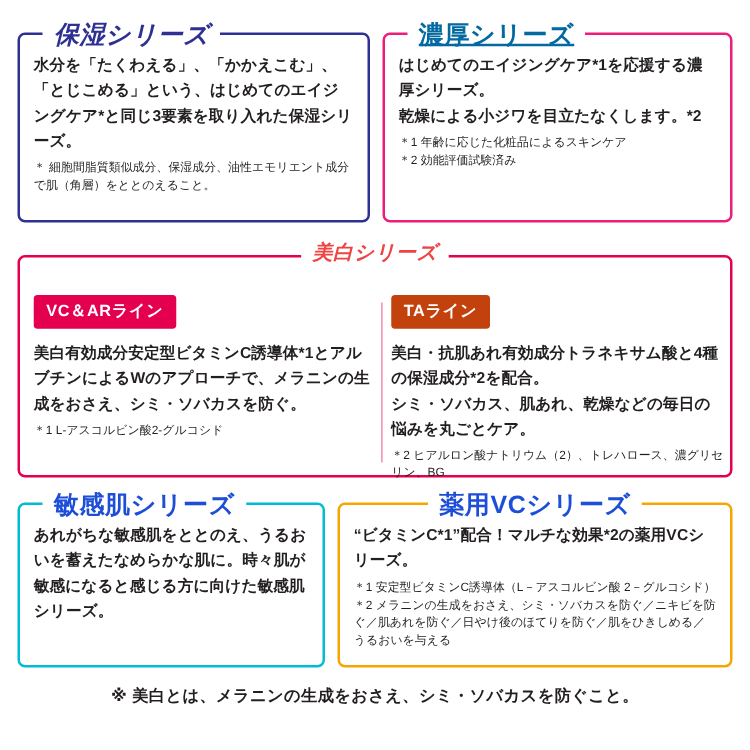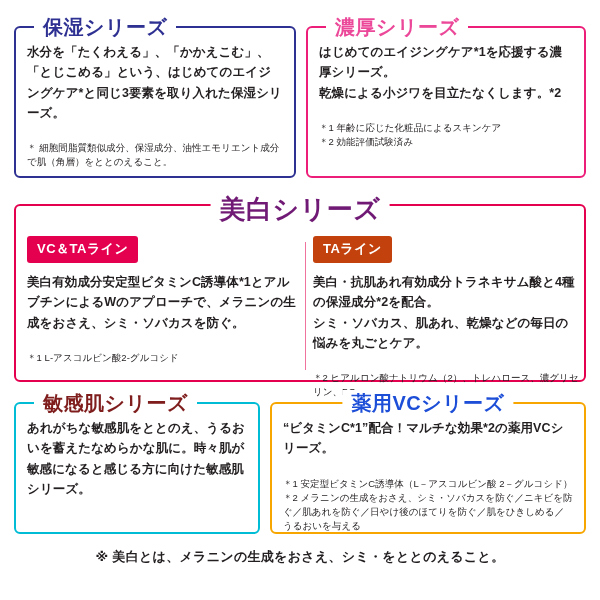--- a/index.html
+++ b/index.html
@@ -44,55 +44,56 @@
   .body-text {
     font-size: 12.5px;
     line-height: 1.62;
     letter-spacing: 0.1px;
     font-weight: bold;
   }
   .note {
     font-size: 9.5px;
     line-height: 1.5;
     letter-spacing: 0.05px;
-    margin-top: 18px;
+    margin-top: 5px;
     font-weight: normal;
   }
 
   
   #card-moist {
     left: 14px;
     top: 26px;
     width: 282px;
     height: 152px;
     border-color: #2e3192;
   }
-  #card-moist .card-title { color: #2e3192; }
+  #card-moist .card-title { color: #2e3192; font-style: italic; }
 
   #card-rich {
     left: 306px;
     top: 26px;
     width: 280px;
     height: 152px;
     border-color: #ed1e79;
   }
-  #card-rich .card-title { color: #ec4899; }
+  #card-rich .card-title { color: #0369a1; text-decoration: underline; }
 
   #card-white {
     left: 14px;
     top: 204px;
     width: 572px;
     height: 178px;
     border-color: #e4004f;
   }
   #card-white .card-title {
-    color: #701a75;
+    color: #ef4444;
     left: 50%;
     transform: translateX(-50%);
-    font-size: 26px;
+    font-size: 16px;
+    font-style: italic;
   }
 
   .sub-box {
     position: absolute;
     box-sizing: border-box;
   }
   .sub-tag {
     display: inline-block;
     color: #ffffff;
     font-size: 13px;
@@ -117,21 +118,21 @@
     opacity: 0.55;
   }
 
   #card-sensitive {
     left: 14px;
     top: 402px;
     width: 246px;
     height: 132px;
     border-color: #00bcd4;
   }
-  #card-sensitive .card-title { color: #7f1d1d; }
+  #card-sensitive .card-title { color: #1d4ed8; }
 
   #card-vc {
     left: 270px;
     top: 402px;
     width: 316px;
     height: 132px;
     border-color: #f7a600;
   }
   #card-vc .card-title {
     color: #1d4ed8;
@@ -168,21 +169,21 @@
 乾燥による小ジワを目立たなくします。*2</div>
     <div class="note">＊1 年齢に応じた化粧品によるスキンケア</div>
     <div class="note" style="margin-top:0;">＊2 効能評価試験済み</div>
   </section>
 
   <section class="card" id="card-white">
     <div class="card-title">美白シリーズ</div>
     <div class="vline"></div>
 
     <div class="sub-box" id="sub-vcar">
-      <span class="sub-tag">VC＆TAライン</span>
+      <span class="sub-tag">VC＆ARライン</span>
       <div class="body-text">美白有効成分安定型ビタミンC誘導体*1とアルブチンによるWのアプローチで、メラニンの生成をおさえ、シミ・ソバカスを防ぐ。</div>
       <div class="note">＊1 L-アスコルビン酸2-グルコシド</div>
     </div>
 
     <div class="sub-box" id="sub-ta">
       <span class="sub-tag">TAライン</span>
       <div class="body-text" style="white-space: pre-line;">美白・抗肌あれ有効成分トラネキサム酸と4種の保湿成分*2を配合。
 シミ・ソバカス、肌あれ、乾燥などの毎日の悩みを丸ごとケア。</div>
       <div class="note">＊2 ヒアルロン酸ナトリウム（2）、トレハロース、濃グリセリン、BG</div>
     </div>
@@ -193,15 +194,15 @@
     <div class="body-text">あれがちな敏感肌をととのえ、うるおいを蓄えたなめらかな肌に。時々肌が敏感になると感じる方に向けた敏感肌シリーズ。</div>
   </section>
 
   <section class="card" id="card-vc">
     <div class="card-title">薬用VCシリーズ</div>
     <div class="body-text">“ビタミンC*1”配合！マルチな効果*2の薬用VCシリーズ。</div>
     <div class="note">＊1 安定型ビタミンC誘導体（L－アスコルビン酸 2－グルコシド）</div>
     <div class="note" style="margin-top:0;">＊2 メラニンの生成をおさえ、シミ・ソバカスを防ぐ／ニキビを防ぐ／肌あれを防ぐ／日やけ後のほてりを防ぐ／肌をひきしめる／うるおいを与える</div>
   </section>
 
-  <div class="footnote-bar">※ 美白とは、メラニンの生成をおさえ、シミ・をととのえること。</div>
+  <div class="footnote-bar">※ 美白とは、メラニンの生成をおさえ、シミ・ソバカスを防ぐこと。</div>
 
 </div>
 
 </body></html>

